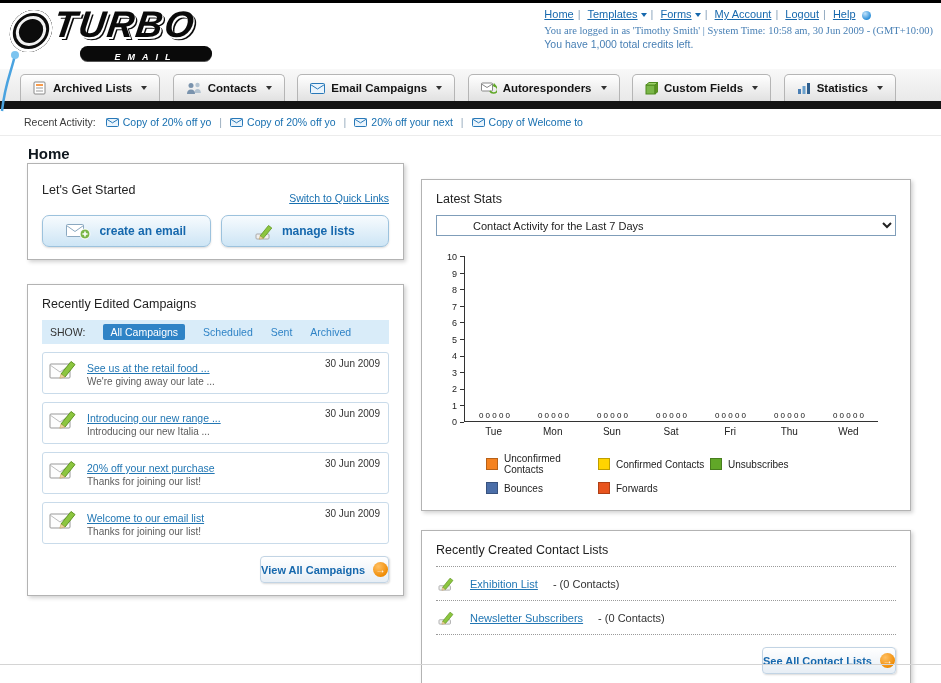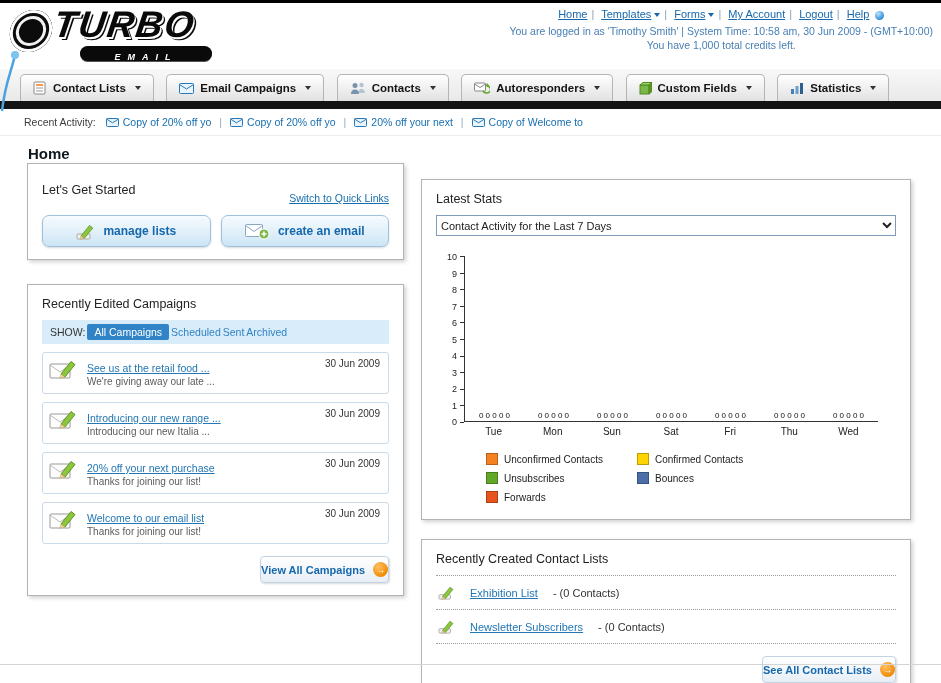--- a/index.html
+++ b/index.html
@@ -12,30 +12,30 @@
   .logo-speedo { position:absolute; left:2px; top:4px; width:42px; height:42px; border-radius:50%;
     background:#0c0c0c; box-shadow:inset 0 0 0 3px #fff, inset 0 0 0 6px #0c0c0c, inset 0 0 0 9px #f2f2f2, inset 0 0 0 12px #0c0c0c;
     transform:skewX(-8deg); }
   .logo-turbo { position:absolute; left:46px; top:-2px; font-size:37px; font-weight:bold; font-style:italic;
     letter-spacing:2px; color:#0a0a0a; transform:skewX(-8deg); text-shadow:1.5px 1.5px 0 #ffffff, 3px 3px 0 #0a0a0a; }
   .logo-email-bar { position:absolute; left:72px; top:40px; width:132px; height:15px; background:#0a0a0a;
     border-radius:8px; text-align:center; box-shadow:0 1px 0 #555; }
   .logo-email-bar span { color:#fff; font-size:9px; font-weight:bold; font-style:italic; letter-spacing:7px; line-height:15px; }
   .swoosh { position:absolute; left:0px; top:46px; z-index:6; }
 
-  .header-right { position:absolute; right:8px; top:5px; text-align:center; }
+  .header-right { position:absolute; right:8px; top:5px; text-align:left; }
   .top-links { font-size:11px; white-space:nowrap; }
   .top-links a { color:#1668ad; text-decoration:underline; cursor:pointer; }
   .top-links .sep { color:#8aa4bc; margin:0 4px; }
   .caret { display:inline-block; width:0; height:0; border-left:3.5px solid transparent; border-right:3.5px solid transparent;
     border-top:4px solid #1668ad; margin-left:3px; vertical-align:middle; }
   .caret.dark { border-top-color:#333; }
   .blue-dot { display:inline-block; width:9px; height:9px; border-radius:50%;
     background:radial-gradient(circle at 35% 30%, #bfe2fb, #2d8fd8 70%); margin-left:6px; vertical-align:middle; }
-  .login-info { margin-top:5px; font-size:10.5px; color:#477fb4; }
+  .login-info { margin-top:5px; font-size:10.5px; color:#477fb4;font-family:Liberation Serif, serif; }
   .credits-info { margin-top:2px; font-size:10.5px; color:#477fb4; }
 
   
   .navbar { position:relative; height:32px; background:linear-gradient(#f8f8f8,#e9e9e9); padding:5px 0 0 20px; white-space:nowrap; }
   .nav-strip { height:8px; background:#141414; }
   .tab { display:inline-flex; align-items:center; gap:6px; height:27px; padding:0 12px;
     background:linear-gradient(#ffffff,#e1e1e1); border:1px solid #b5b5b5; border-bottom:none;
     border-radius:5px 5px 0 0; margin-right:8px; font-size:11.5px; font-weight:bold; color:#141414;
     cursor:pointer; vertical-align:bottom; }
   .tab svg { flex:0 0 auto; }
@@ -58,55 +58,55 @@
 
   
   .gs-buttons { display:flex; gap:10px; margin-top:11px; }
   .gs-btn { flex:1; height:32px; display:flex; align-items:center; justify-content:center; gap:8px;
     background:linear-gradient(#f7fbfe,#cde5f5); border:1px solid #9cc2dd; border-radius:7px;
     font-family:inherit; font-size:12px; font-weight:bold; color:#1668ad; cursor:pointer;
     box-shadow:0 1px 2px rgba(0,0,0,0.15); }
 
   
   .camp-panel { margin-top:24px; }
-  .show-row { display:flex; align-items:center; gap:2px; background:#d9ecf9; margin-top:9px; padding:4px 8px; font-size:10.5px; }
+  .show-row { display:flex; align-items:center; gap:18px; background:#d9ecf9; margin-top:9px; padding:4px 8px; font-size:10.5px; }
   .show-label { color:#333; }
   .show-tab { color:#2f83c6; cursor:pointer; }
   .show-tab.active { background:#2f83c6; color:#fff; padding:2px 7px; border-radius:2px; }
   .camp-item { display:flex; align-items:flex-start; gap:8px; margin-top:8px; border:1px solid #c9dbea;
     border-radius:3px; padding:5px 8px 6px 6px; cursor:pointer; background:#fff; }
   .camp-text { flex:1; min-width:0; }
   .camp-title { display:inline-block; font-size:10.5px; color:#2277b4; text-decoration:underline; cursor:pointer; }
   .camp-sub { margin-top:0; font-size:10px; color:#5c5c5c; }
   .camp-date { font-size:10px; color:#333; white-space:nowrap; margin-left:6px; }
   .panel-actions { text-align:right; margin-top:12px; }
   .action-btn { display:inline-flex; align-items:center; gap:8px; padding:5px 0;
     background:linear-gradient(#ffffff,#e7eef5); border:1px solid #c2d4e4; border-radius:4px;
     font-family:inherit; font-size:11px; font-weight:bold; color:#1668ad; cursor:pointer;
     box-shadow:1px 1px 2px rgba(0,0,0,0.15); }
   .arrow-circle { display:inline-block; width:15px; height:15px; border-radius:50%;
     background:radial-gradient(circle at 35% 30%, #ffc063, #ef8900 75%); color:#fff; font-size:10px;
     line-height:15px; text-align:center; font-weight:bold; }
 
   
   .stats-select { width:100%; margin-top:9px; height:21px; font-family:inherit; font-size:11px; color:#222;
-    border:1px solid #7f9db9; background:#fff; }
+    border:1px solid #7f9db9; background:#fff;padding-left:32px; }
   .chart { display:flex; align-items:flex-start; margin-top:20px; padding:0 18px 0 4px; }
   .y-axis { display:flex; flex-direction:column; justify-content:space-between; align-items:flex-end;
     width:20px; height:175px; margin-top:-4px; font-size:9px; color:#222; padding-right:3px; }
   .y-ticks { display:flex; flex-direction:column; justify-content:space-between; width:4px; height:167px; }
   .y-ticks i { display:block; width:4px; height:1px; background:#333; }
   .plot-wrap { flex:1; }
   .plot { display:flex; height:166px; border-left:1px solid #333; border-bottom:1px solid #333; }
   .day-col { flex:1; position:relative; }
   .zeros { position:absolute; bottom:1px; left:0; width:100%; text-align:center; font-size:8px; color:#111; white-space:nowrap; }
   .x-labels { display:flex; margin-top:4px; }
   .x-labels span { flex:1; text-align:center; font-size:10px; color:#222; }
   .legend { display:flex; flex-wrap:wrap; row-gap:7px; margin:16px 0 4px 50px; }
-  .legend-item { width:151px; display:flex; align-items:center; gap:6px; font-size:10px; color:#222; }
+  .legend-item { width:112px; display:flex; align-items:center; gap:6px; font-size:10px; color:#222; }
   .legend-swatch { width:12px; height:12px; border:1px solid rgba(0,0,0,0.25); flex:0 0 auto; }
 
   
   .cl-panel { margin-top:19px; }
   .cl-title { padding-bottom:9px; border-bottom:1px dotted #9a9a9a; }
   .cl-item { display:flex; align-items:center; gap:15px; padding:9px 2px; border-bottom:1px dotted #9a9a9a; cursor:pointer; }
   .cl-link { font-size:11px; color:#2277b4; text-decoration:underline; cursor:pointer; }
   .cl-detail { font-size:11px; color:#333; }
 
   .footer-line { position:absolute; left:0; right:0; top:661px; border-top:1px solid #d4d4d4; }
@@ -143,39 +143,39 @@
   </div>
 
   <div class="navbar">
     <div class="tab">
       <svg width="14" height="14" viewBox="0 0 14 14">
           <rect x="1" y="1" width="11" height="12" rx="1" fill="#fff" stroke="#888"></rect>
           <line x1="3" y1="4" x2="10" y2="4" stroke="#f5821f" stroke-width="1.6"></line>
           <line x1="3" y1="7" x2="10" y2="7" stroke="#999"></line>
           <line x1="3" y1="10" x2="10" y2="10" stroke="#999"></line>
         </svg>
-      <span>Contact Lists</span>
-      <span class="caret dark"></span>
-    </div>
-    <div class="tab">
-      <svg width="15" height="11" viewBox="0 0 15 11">
-          <rect x="0.5" y="0.5" width="14" height="10" rx="1" fill="#eaf4fc" stroke="#2878b8"></rect>
-          <path d="M0.5 1.5 L7.5 6 L14.5 1.5" fill="none" stroke="#2878b8"></path>
-        </svg>
-      <span>Email Campaigns</span>
+      <span>Archived Lists</span>
       <span class="caret dark"></span>
     </div>
     <div class="tab">
       <svg width="16" height="14" viewBox="0 0 16 14">
           <circle cx="11.5" cy="4" r="2.2" fill="#b3c3d1"></circle>
           <path d="M8.5 12 Q8.5 8 11.5 8 Q14.8 8 14.8 12 Z" fill="#b3c3d1"></path>
           <circle cx="5" cy="4.5" r="2.5" fill="#7a93ad"></circle>
           <path d="M1 13 Q1 8.5 5 8.5 Q9 8.5 9 13 Z" fill="#7a93ad"></path>
         </svg>
       <span>Contacts</span>
+      <span class="caret dark"></span>
+    </div>
+    <div class="tab">
+      <svg width="15" height="11" viewBox="0 0 15 11">
+          <rect x="0.5" y="0.5" width="14" height="10" rx="1" fill="#eaf4fc" stroke="#2878b8"></rect>
+          <path d="M0.5 1.5 L7.5 6 L14.5 1.5" fill="none" stroke="#2878b8"></path>
+        </svg>
+      <span>Email Campaigns</span>
       <span class="caret dark"></span>
     </div>
     <div class="tab">
       <svg width="16" height="12" viewBox="0 0 16 12">
           <rect x="0.5" y="1" width="11" height="8" rx="1" fill="#fff" stroke="#888"></rect>
           <path d="M0.5 2 L6 5.5 L11.5 2" fill="none" stroke="#888"></path>
           <path d="M9 9 a4 3.5 0 1 0 4 -5" fill="none" stroke="#61a828" stroke-width="1.6"></path>
           <path d="M13 1 l2.5 3 l-4 0.5 Z" fill="#61a828"></path>
         </svg>
       <span>Autoresponders</span>
@@ -240,36 +240,36 @@
   <h1 class="page-title">Home</h1>
 
   <div class="col-left">
 
     <div class="panel">
       <div class="panel-head">
         <span class="panel-title">Let's Get Started</span>
         <a class="small-link">Switch to Quick Links</a>
       </div>
       <div class="gs-buttons">
-        <button class="gs-btn">
-          <svg width="19" height="17" viewBox="0 0 19 17">
-              <rect x="1" y="11" width="13" height="5" rx="1" fill="#f0f0f0" stroke="#aaa"></rect>
-              <path d="M5 13 L13.5 2.5 L16.8 5 L8.3 15.3 Z" fill="#8cc63f" stroke="#5e9422" stroke-width="0.8"></path>
-              <path d="M5 13 L8.3 15.3 L4.3 16.2 Z" fill="#ecd9a0" stroke="#b89a50" stroke-width="0.5"></path>
-            </svg>
-          <span>manage lists</span>
-        </button>
         <button class="gs-btn">
           <svg width="25" height="17" viewBox="0 0 25 17">
               <rect x="0.5" y="1.5" width="17" height="12" rx="1" fill="#fff" stroke="#8aa8c0"></rect>
               <path d="M0.5 2.5 L9 8.5 L17.5 2.5" fill="none" stroke="#8aa8c0"></path>
               <circle cx="19" cy="11" r="5" fill="#7ab648" stroke="#fff"></circle>
               <path d="M19 8.4 V13.6 M16.4 11 H21.6" stroke="#fff" stroke-width="1.6"></path>
             </svg>
           <span>create an email</span>
+        </button>
+        <button class="gs-btn">
+          <svg width="19" height="17" viewBox="0 0 19 17">
+              <rect x="1" y="11" width="13" height="5" rx="1" fill="#f0f0f0" stroke="#aaa"></rect>
+              <path d="M5 13 L13.5 2.5 L16.8 5 L8.3 15.3 Z" fill="#8cc63f" stroke="#5e9422" stroke-width="0.8"></path>
+              <path d="M5 13 L8.3 15.3 L4.3 16.2 Z" fill="#ecd9a0" stroke="#b89a50" stroke-width="0.5"></path>
+            </svg>
+          <span>manage lists</span>
         </button>
       </div>
     </div>
 
     <div class="panel camp-panel">
       <div class="panel-title">Recently Edited Campaigns</div>
       <div class="show-row">
         <span class="show-label">SHOW:</span>
         <span class="show-tab active">All Campaigns</span>
         <span class="show-tab">Scheduled</span>

